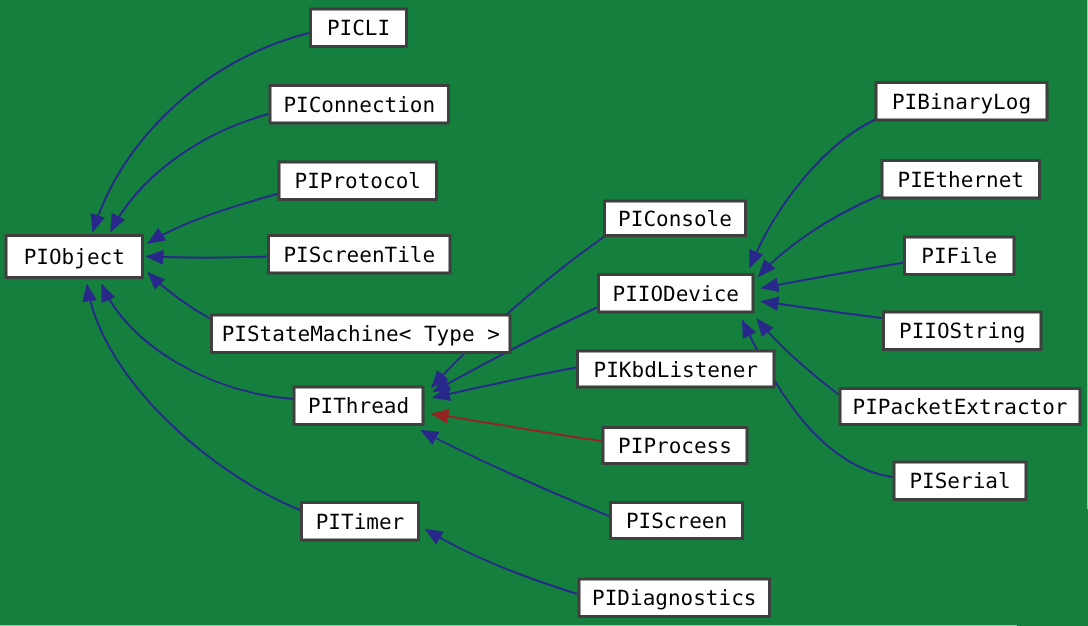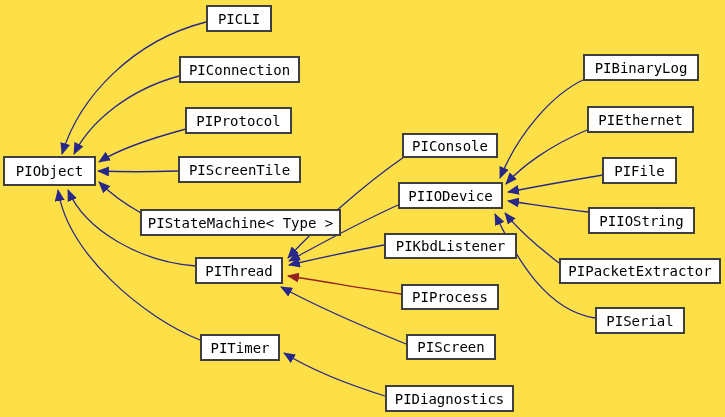--- a/index.html
+++ b/index.html
@@ -4,21 +4,21 @@
 <style>
   html, body {
     margin: 0;
     padding: 0;
     background: #ffffff;
   }
   .stage {
     width: 725px;
     height: 417px;
     position: relative;
-    background: #fde047;
+    background: #15803d;
     font-family: "DejaVu Sans Mono", "Liberation Mono", monospace;
   }
   svg { display: block; }
   .edge {
     fill: none;
     stroke-width: 1.3px;
   }
   .edge.blue { stroke: #28288a; }
   .edge.red  { stroke: #962323; }
   .node rect {

